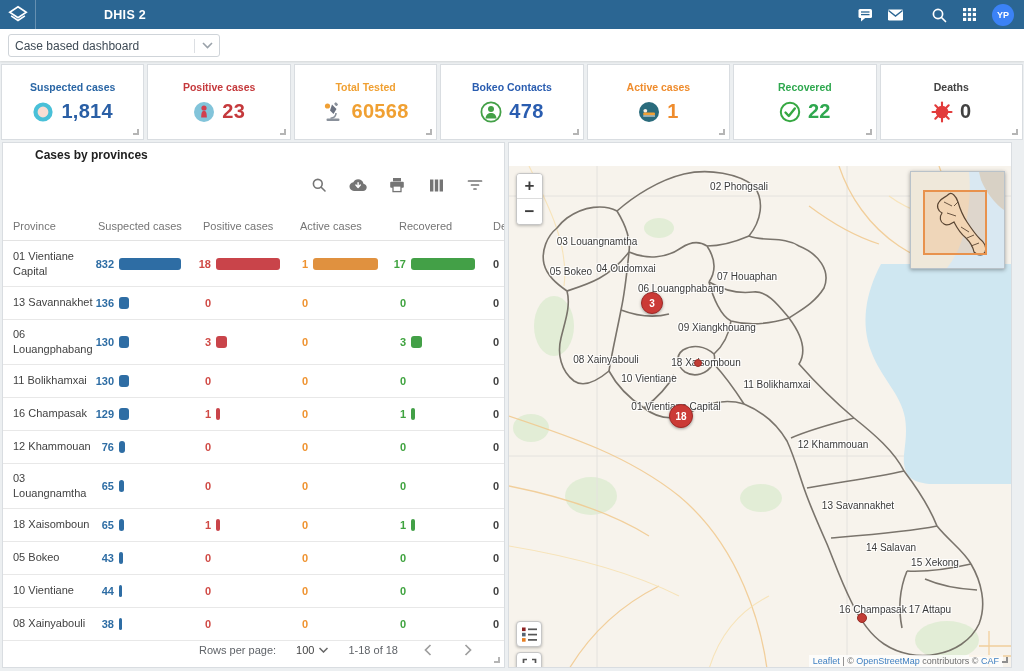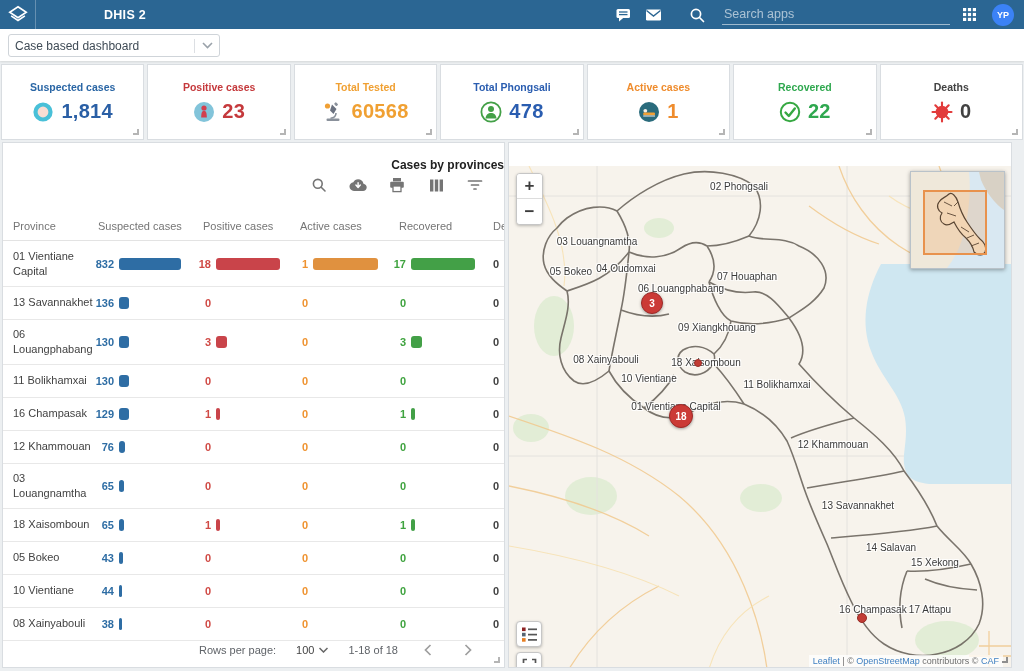--- a/index.html
+++ b/index.html
@@ -27,21 +27,21 @@
   .stat-card { flex:1; background:#fff; border:1px solid #d9dde1; position:relative; display:flex; flex-direction:column; align-items:center; justify-content:center; gap:7px; }
   .stat-label { font-size:10.5px; font-weight:bold; }
   .stat-value-row { display:flex; align-items:center; gap:7px; }
   .stat-value { font-size:20px; font-weight:bold; letter-spacing:.3px; }
   .resize-corner { position:absolute; right:4px; bottom:4px; width:6px; height:6px; border-right:2px solid #b5b5b5; border-bottom:2px solid #b5b5b5; }
 
   
   .panel { position:absolute; top:142px; background:#fff; border:1px solid #d9dde1; }
   #table-panel { left:2px; width:503px; height:526px; overflow:hidden; }
   #map-panel  { left:508px; width:504px; height:526px; overflow:hidden; }
-  .panel-title { text-align:right; font-size:12px; font-weight:bold; color:#212121; padding-top:15px;margin-left:32px; }
+  .panel-title { text-align:left; font-size:12px; font-weight:bold; color:#212121; padding-top:5px;margin-left:32px; }
 
   
   .table-toolbar { position:absolute; top:28px; right:20px; height:28px; display:flex; align-items:center; gap:21px; }
   .tt-icon { width:18px; height:18px; cursor:pointer; display:flex; align-items:center; justify-content:center; }
 
   
   .col-headers { position:absolute; top:70px; left:0; right:0; height:28px; border-bottom:1px solid #e3e3e3; font-size:11px; color:#757575; }
   .col-h { position:absolute; top:7px; white-space:nowrap; }
 
   
@@ -105,23 +105,20 @@
       <svg width="17" height="14" viewBox="0 0 17 14">
           <rect x="1" y="1.5" width="15" height="11" rx="1.2" fill="#fff"></rect>
           <path d="M1.5 2.5 L8.5 8 L15.5 2.5" fill="none" stroke="#2b6693" stroke-width="1.4"></path>
         </svg>
     </div>
     <div class="tb-icon" style="margin-left:14px;">
       <svg width="16" height="16" viewBox="0 0 16 16">
           <circle cx="7" cy="7" r="4.6" fill="none" stroke="#fff" stroke-width="1.7"></circle>
           <line x1="10.5" y1="10.5" x2="14.5" y2="14.5" stroke="#fff" stroke-width="1.7" stroke-linecap="round"></line>
         </svg>
-    </div>
-    <div class="search-wrap">
-      <input class="search-input" placeholder="Search apps" style="">
     </div>
     <div class="tb-icon">
       <svg width="15" height="15" viewBox="0 0 15 15">
           <g fill="#fff">
             <rect x="1" y="1" width="3.2" height="3.2"></rect>
             <rect x="5.9" y="1" width="3.2" height="3.2"></rect>
             <rect x="10.8" y="1" width="3.2" height="3.2"></rect>
             <rect x="1" y="5.9" width="3.2" height="3.2"></rect>
             <rect x="5.9" y="5.9" width="3.2" height="3.2"></rect>
             <rect x="10.8" y="5.9" width="3.2" height="3.2"></rect>
@@ -180,21 +177,21 @@
           <rect x="12.5" y="1.8" width="3.4" height="2.6" rx="0.6" fill="#8a919b" transform="rotate(45 14 3)"></rect>
           <path d="M14 12 C14 15.5 11.5 17 8.5 17.3" fill="none" stroke="#8a919b" stroke-width="1.6"></path>
           <rect x="4.5" y="17.5" width="13" height="2.6" rx="1" fill="#8a919b"></rect>
         </svg>
       <span class="stat-value" style="color: rgb(240, 160, 50); text-align: right;">60568</span>
     </div>
     <div class="resize-corner"></div>
   </div>
 
   <div class="stat-card">
-    <div class="stat-label" style="color: rgb(42, 93, 176);">Total Phongsali</div>
+    <div class="stat-label" style="color: rgb(42, 93, 176);">Bokeo Contacts</div>
     <div class="stat-value-row">
       <svg width="22" height="22" viewBox="0 0 22 22">
           <circle cx="11" cy="11" r="9.6" fill="none" stroke="#43a047" stroke-width="1.8"></circle>
           <circle cx="11" cy="8" r="3" fill="#43a047"></circle>
           <path d="M5.5 17.5 C6 13.5 8 12 11 12 C14 12 16 13.5 16.5 17.5 Z" fill="#43a047"></path>
         </svg>
       <span class="stat-value" style="color: rgb(42, 93, 176);">478</span>
     </div>
     <div class="resize-corner"></div>
   </div>

